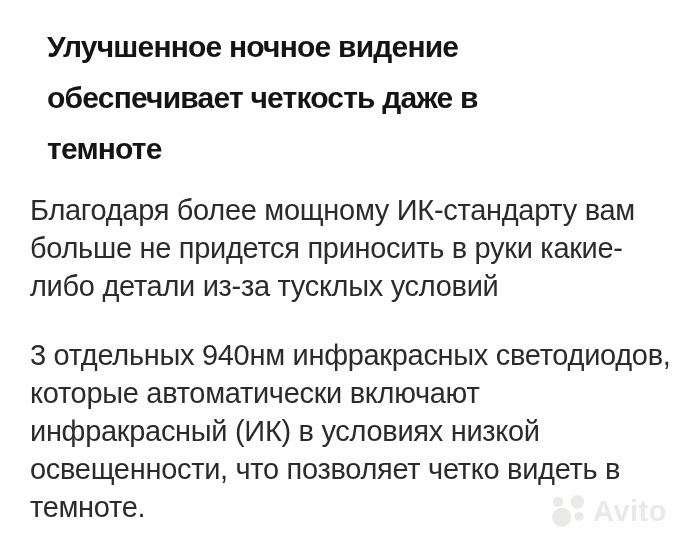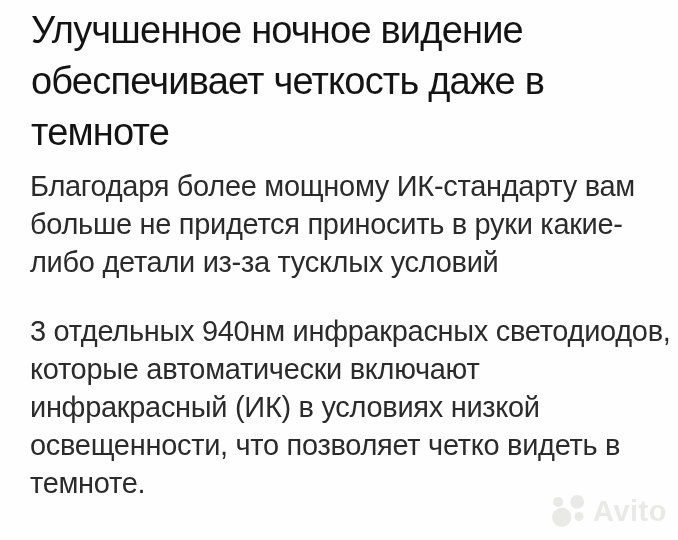--- a/index.html
+++ b/index.html
@@ -10,23 +10,23 @@
     position: relative;
     width: 678px;
     height: 540px;
     background: #fefefe;
     overflow: hidden;
     font-family: "Liberation Sans", sans-serif;
     box-sizing: border-box;
     padding: 4px 28px 0 30px;
   }
   .page h1 {
-    margin: 1px;
-    font-size: 38px;
-    font-weight: 400;
+    margin: 17px;
+    font-size: 30px;
+    font-weight: 700;
     line-height: 51px;
     letter-spacing: -0.8px;
     color: #141414;
     white-space: pre;
   }
   .page p.body-text {
     margin: 0;
     font-size: 29px;
     font-weight: 400;
     line-height: 38px;

